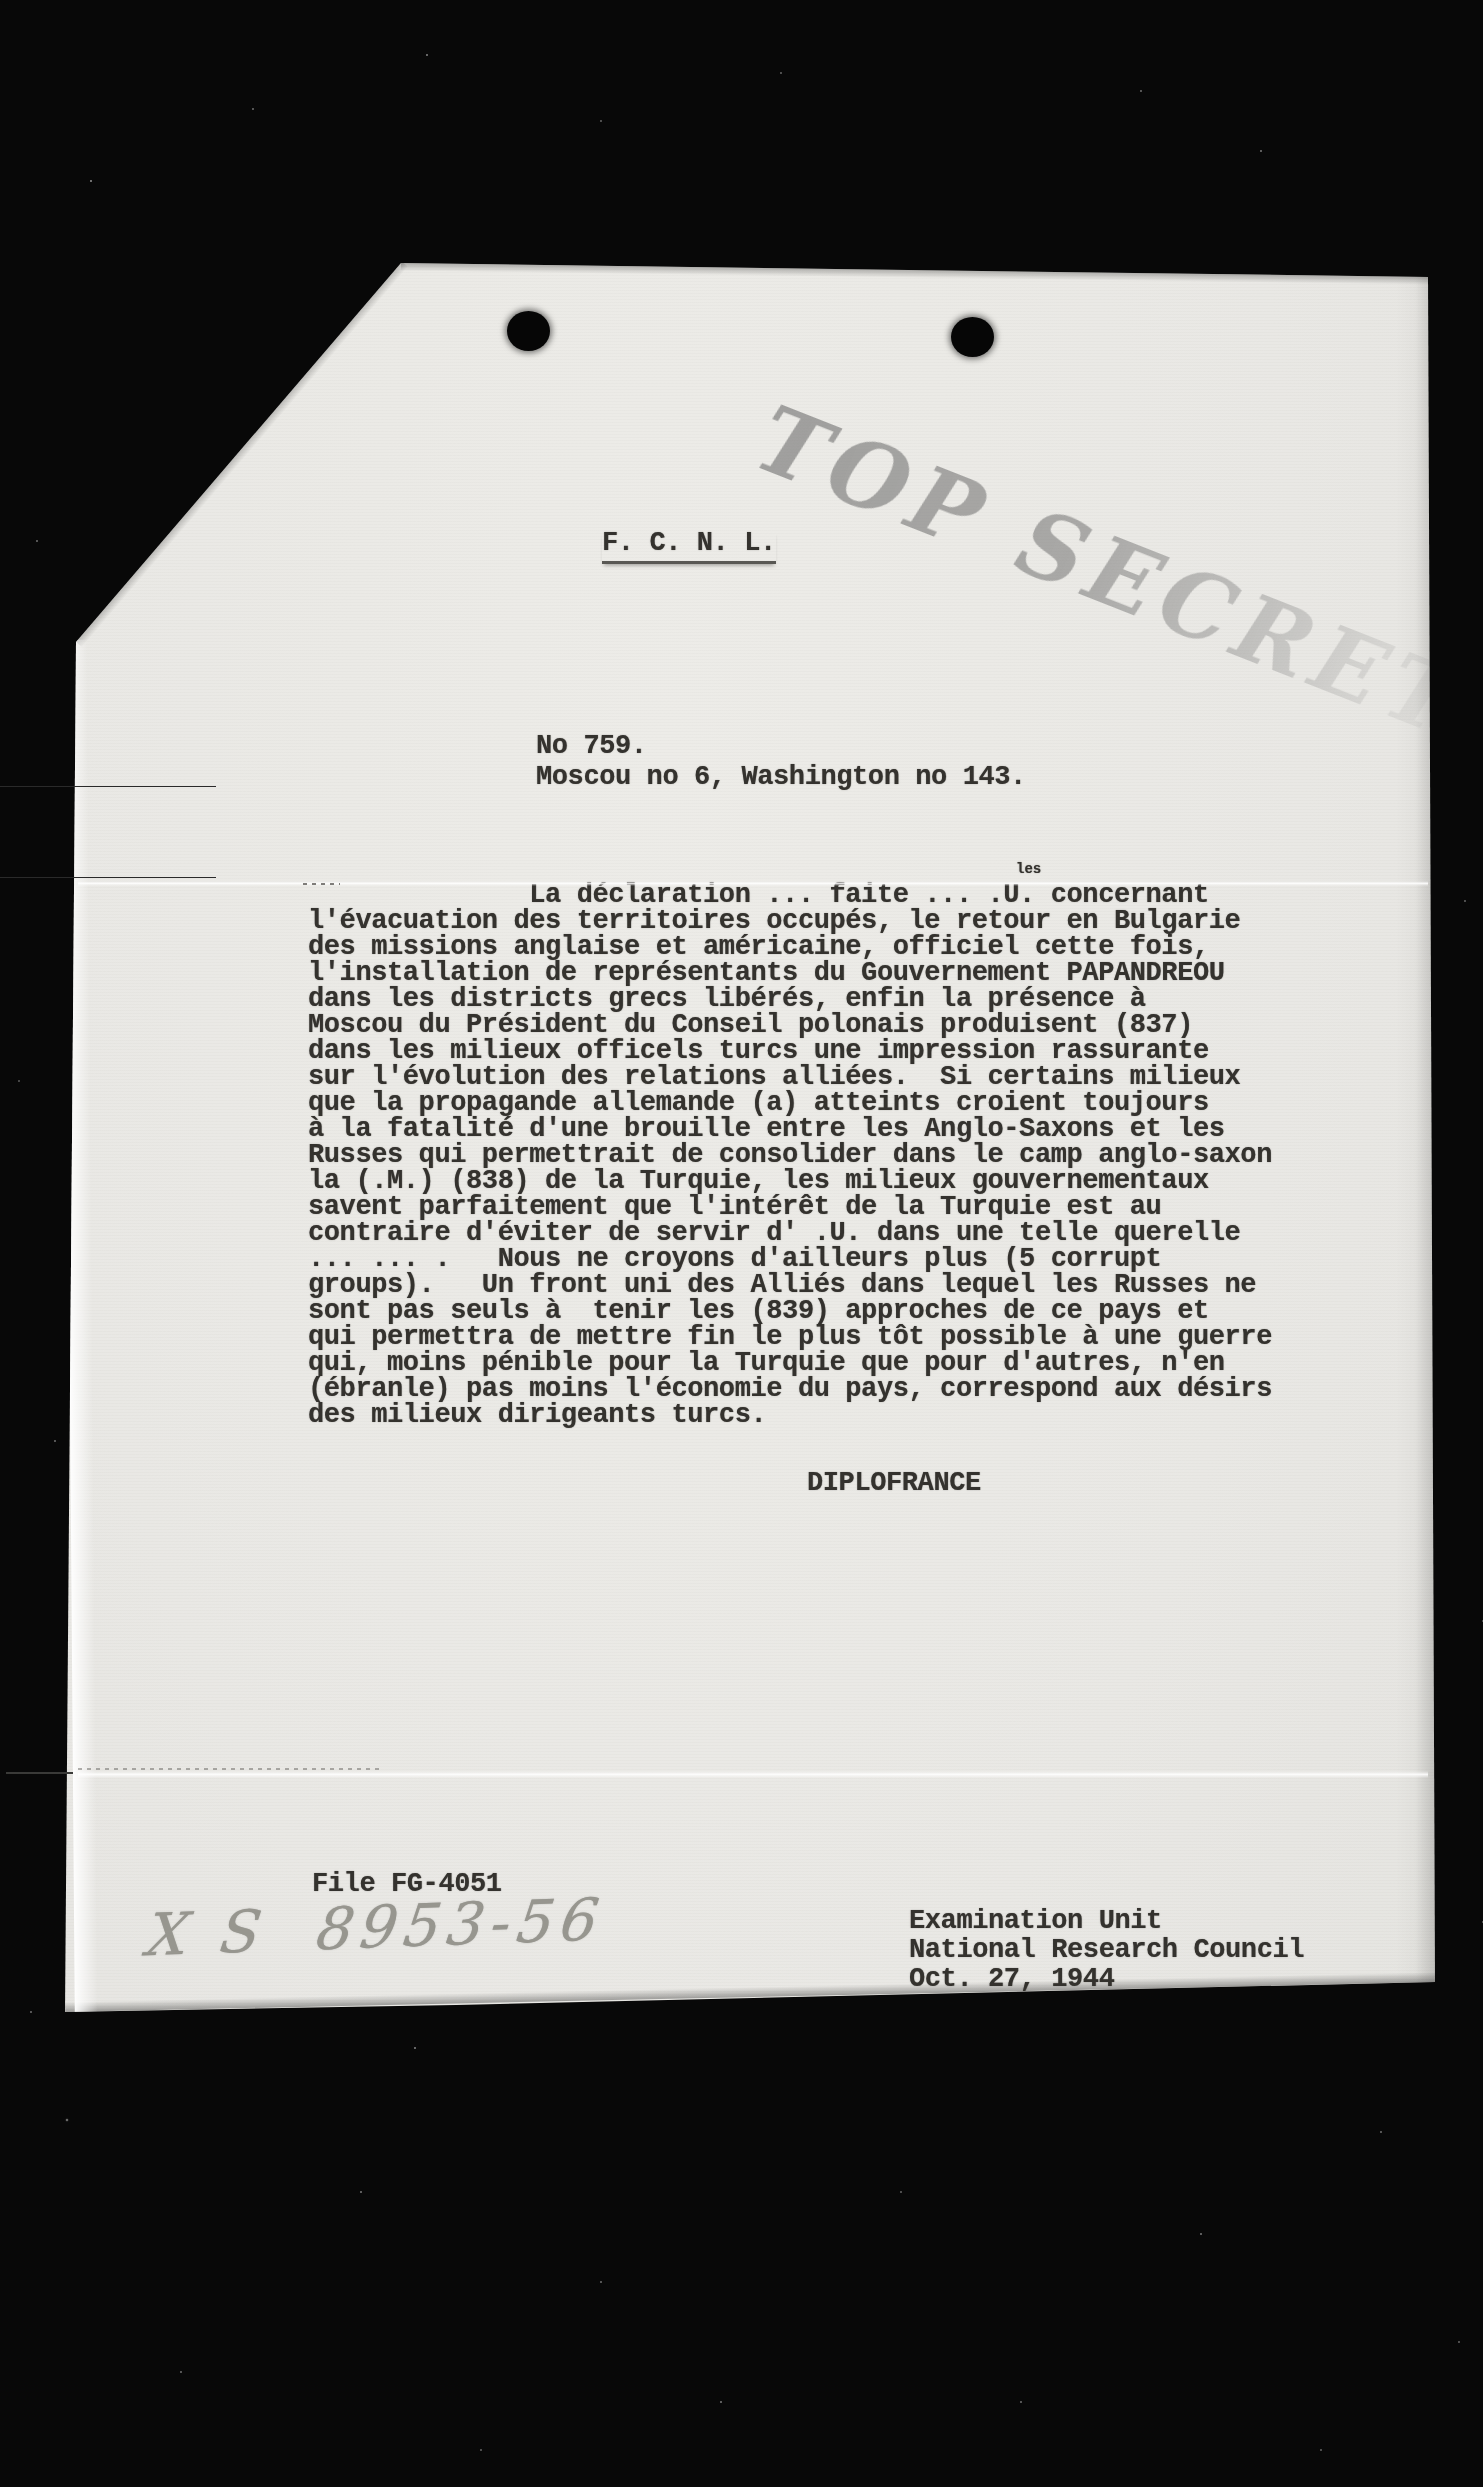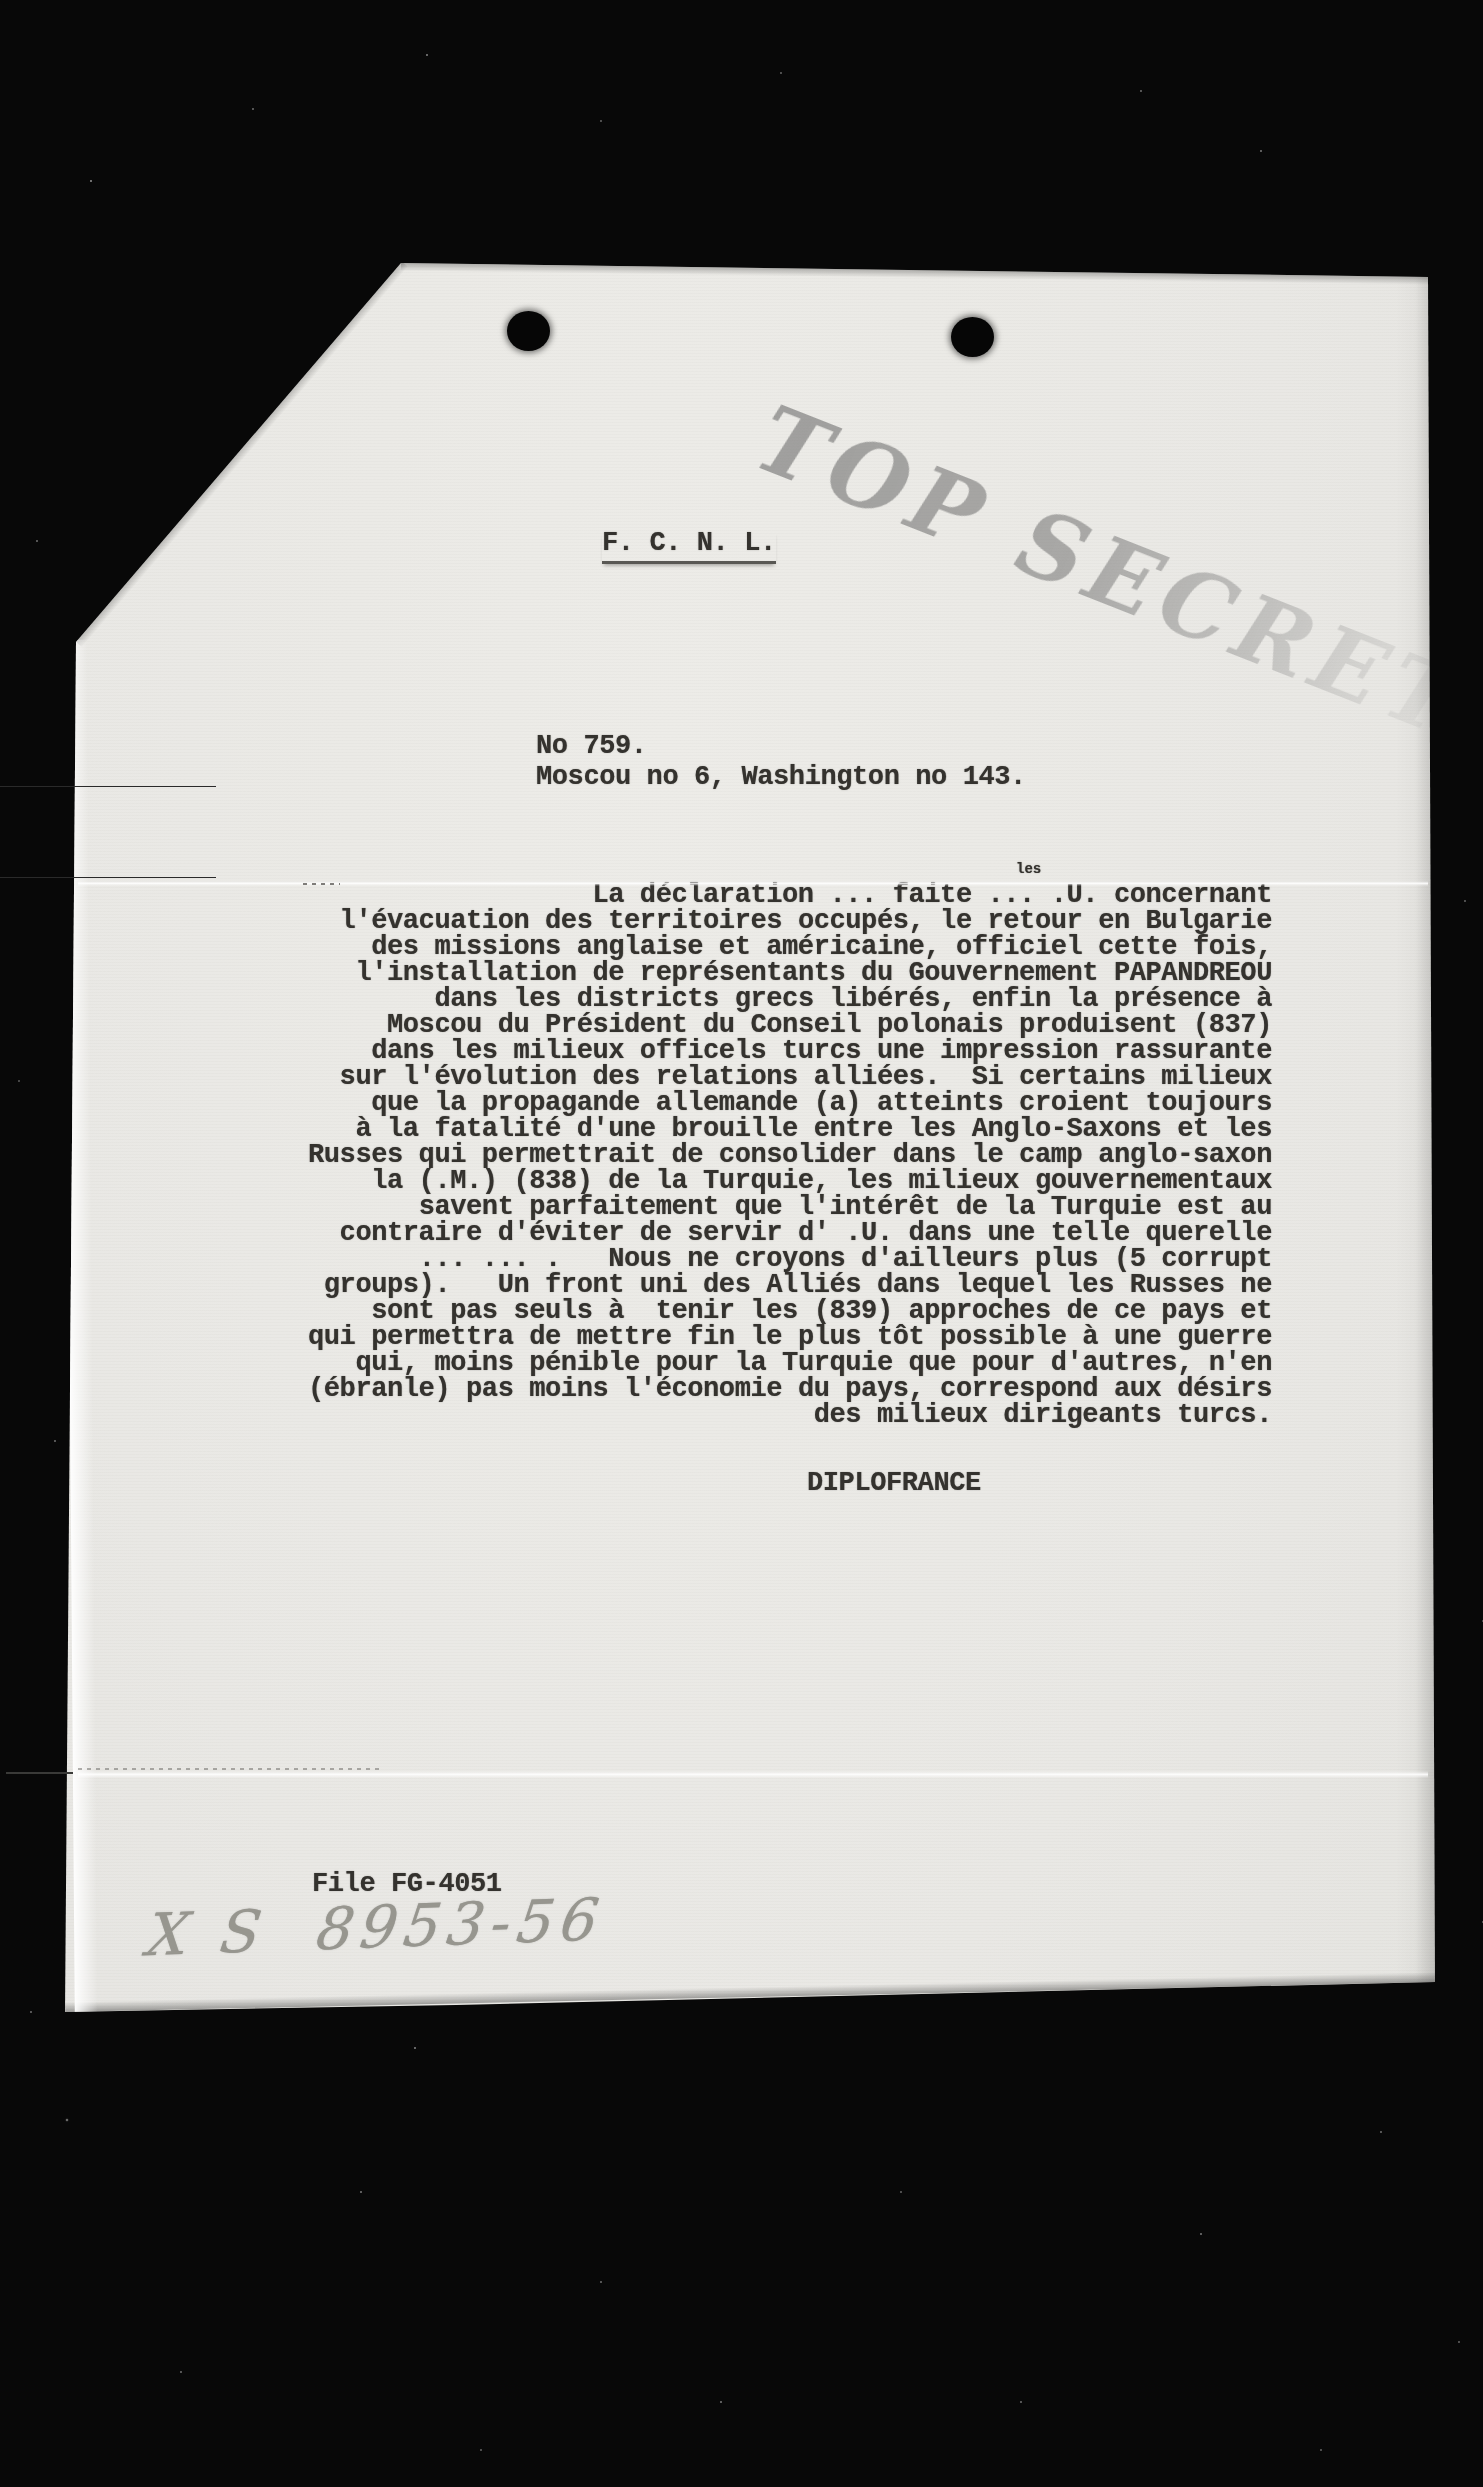--- a/index.html
+++ b/index.html
@@ -41,21 +41,21 @@
     text-shadow:0 0 1.2px rgba(52,50,46,.5), 0.4px 0.4px 0 rgba(52,50,46,.22);
     font-weight:bold;
   }
   .title{left:602px;top:529px;padding-bottom:3px;
     border-bottom:3px solid rgba(48,46,42,.78);
     box-shadow:0 4.2px 3.6px -2.4px rgba(48,46,42,.4);}
   .from-block{left:309px;top:607px;}
   .dates-block{left:947px;top:610px;}
   .msg-no{left:536px;top:732px;}
   .msg-ref{left:536px;top:763px;}
-  .body-block{left:308px;top:804px;line-height:26px;text-align:right;}
+  .body-block{left:308px;top:804px;line-height:26px;}
   .body-block .bline{white-space:pre;}
   .sup-ins{left:1016px;top:860px;font-size:14px;line-height:18px;letter-spacing:0;}
   .signature{left:807px;top:1469px;}
   .exam-block{left:909px;top:1820px;}
   .file-line{left:312px;top:1870px;}
 
   
   .pencil{
     position:absolute;left:153px;top:1901px;
     font-family:"DejaVu Serif","Liberation Serif",serif;
@@ -139,20 +139,23 @@
     <div class="typed msg-no">No 759.</div>
     <div class="typed msg-ref">Moscou no 6, Washington no 143.</div>
 
     <div class="typed body-block">
       
     <div class="bline">              La déclaration ... faite ... .U. concernant</div><div class="bline">l'évacuation des territoires occupés, le retour en Bulgarie</div><div class="bline">des missions anglaise et américaine, officiel cette fois,</div><div class="bline">l'installation de représentants du Gouvernement PAPANDREOU</div><div class="bline">dans les districts grecs libérés, enfin la présence à</div><div class="bline">Moscou du Président du Conseil polonais produisent (837)</div><div class="bline">dans les milieux officels turcs une impression rassurante</div><div class="bline">sur l'évolution des relations alliées.  Si certains milieux</div><div class="bline">que la propagande allemande (a) atteints croient toujours</div><div class="bline">à la fatalité d'une brouille entre les Anglo-Saxons et les</div><div class="bline">Russes qui permettrait de consolider dans le camp anglo-saxon</div><div class="bline">la (.M.) (838) de la Turquie, les milieux gouvernementaux</div><div class="bline">savent parfaitement que l'intérêt de la Turquie est au</div><div class="bline">contraire d'éviter de servir d' .U. dans une telle querelle</div><div class="bline">... ... .   Nous ne croyons d'ailleurs plus (5 corrupt</div><div class="bline">groups).   Un front uni des Alliés dans lequel les Russes ne</div><div class="bline">sont pas seuls à  tenir les (839) approches de ce pays et</div><div class="bline">qui permettra de mettre fin le plus tôt possible à une guerre</div><div class="bline">qui, moins pénible pour la Turquie que pour d'autres, n'en</div><div class="bline">(ébranle) pas moins l'économie du pays, correspond aux désirs</div><div class="bline">des milieux dirigeants turcs.</div></div>
     <div class="typed sup-ins">les</div>
 
     <div class="typed signature">DIPLOFRANCE</div>
 
+    <div class="typed exam-block">
+      
+    <div>Examination Unit</div><div>National Research Council</div><div>Oct. 27, 1944</div></div>
     <div class="typed file-line">File FG-4051</div>
 
     <div class="pencil">X S  8953-56</div>
 
     <div class="band band1"></div>
     <div class="band band2"></div>
     <div class="dashes dash1"></div>
     <div class="dashes dash2"></div>
   </div>
 

